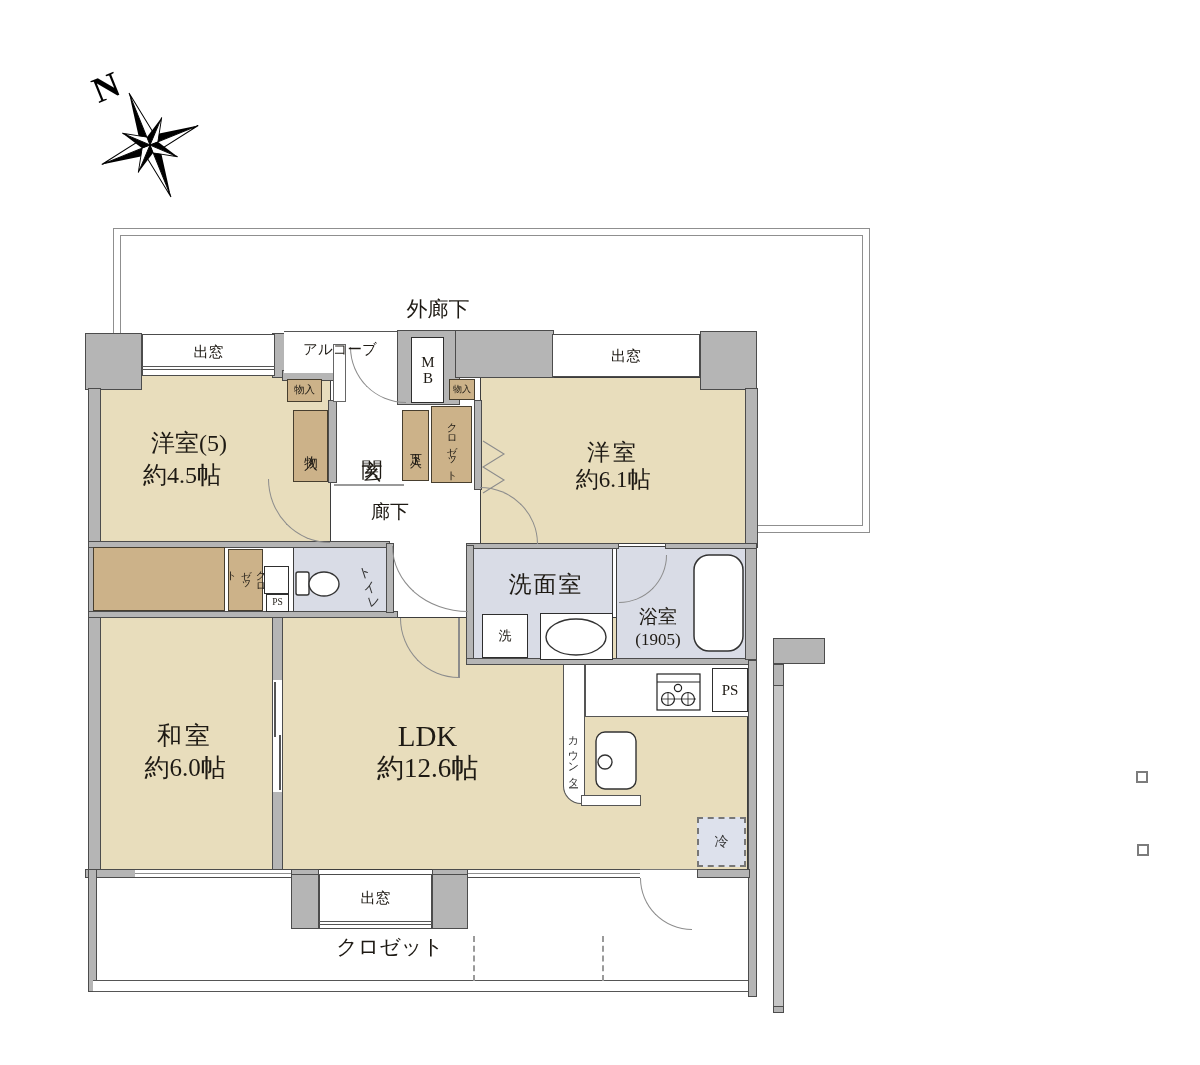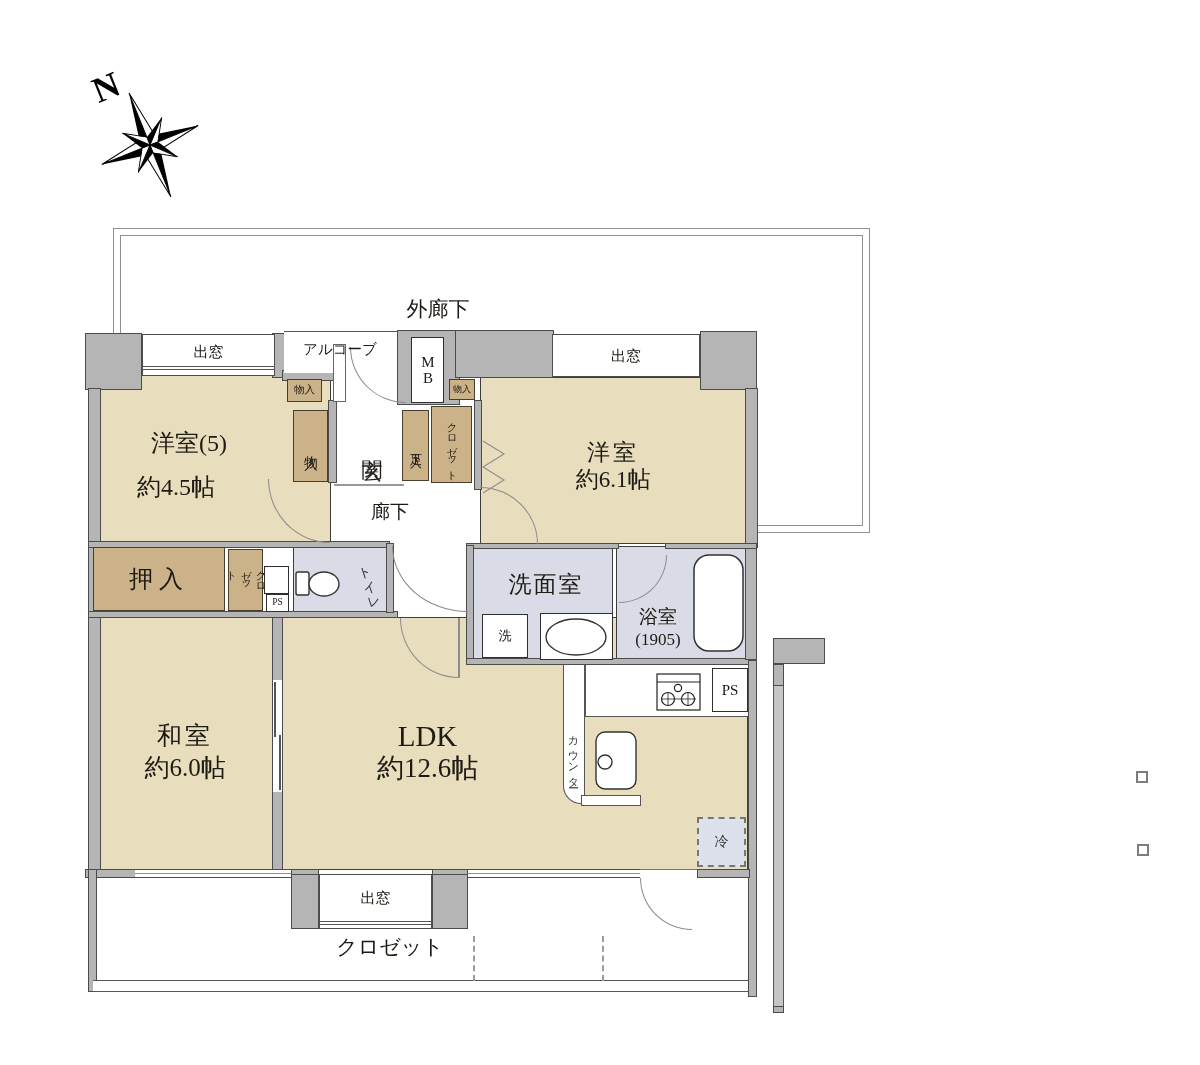--- a/index.html
+++ b/index.html
@@ -132,21 +132,20 @@
   <div class="abs closet z5" style="left:293px;top:410px;width:35px;height:72px;"></div>
   <div class="abs vlbl z9" style="left:293px;top:412px;width:35px;height:68px;font-size:13.5px;">物入</div>
 
   <div class="abs closet z5" style="left:402px;top:410px;width:27px;height:71px;"></div>
   <div class="abs vlbl z9" style="left:402px;top:412px;width:27px;height:67px;font-size:12px;">下足入</div>
 
   <div class="abs closet z5" style="left:431px;top:406px;width:41px;height:77px;"></div>
   <div class="abs vlbl z9" style="left:431px;top:409px;width:41px;height:71px;font-size:10.5px;letter-spacing:0;">クロゼット</div>
 
   <div class="abs closet z5" style="left:93px;top:547px;width:132px;height:64px;"></div>
-  <div class="abs lbl z9" style="left:93px;top:549px;width:132px;height:60px;font-size:24px;letter-spacing:6px;">押入</div>
 
   <div class="abs closet z5" style="left:228px;top:549px;width:35px;height:62px;"></div>
   <div class="abs vlbl z9" style="left:228px;top:563px;width:35px;height:34px;font-size:10.5px;line-height:1.4;letter-spacing:0;">クロゼット</div>
 
   <div class="abs whitebox z5" style="left:264px;top:566px;width:25px;height:28px;border-width:1px;"></div>
   <div class="abs whitebox z5" style="left:266px;top:594px;width:23px;height:18px;border-width:1px;"></div>
   <div class="abs lbl z9" style="left:266px;top:595px;width:23px;height:16px;font-size:9.5px;">PS</div>
 
   <div class="abs z5" style="left:333px;top:344px;width:13px;height:58px;background:#fff;border:1px solid #666;"></div>
   <div class="abs vlbl z9" style="left:352px;top:408px;width:40px;height:72px;font-size:21px;">玄関</div>
@@ -160,21 +159,21 @@
   <div class="abs whitebox z5" style="left:540px;top:613px;width:73px;height:47px;border-width:1.2px;"></div>
   <div class="abs lbl z9" style="left:620px;top:605px;width:76px;height:24px;font-size:19px;">浴室</div>
   <div class="abs lbl z9" style="left:618px;top:629px;width:80px;height:22px;font-size:17px;">(1905)</div>
 
   <div class="abs whitebox z5" style="left:712px;top:668px;width:36px;height:44px;"></div>
   <div class="abs lbl z9" style="left:712px;top:670px;width:36px;height:40px;font-size:15px;">PS</div>
   <div class="abs fridge z5" style="left:697px;top:817px;width:49px;height:50px;"></div>
   <div class="abs lbl z9" style="left:697px;top:819px;width:49px;height:46px;font-size:14px;color:#333;">冷</div>
 
   <div class="abs lbl z9" style="left:115px;top:428px;width:148px;height:30px;font-size:24px;">洋室(5)</div>
-  <div class="abs lbl z9" style="left:100px;top:460px;width:152px;height:30px;font-size:24px;margin-top:12px;">約4.5帖</div>
+  <div class="abs lbl z9" style="left:106px;top:460px;width:152px;height:30px;font-size:24px;">約4.5帖</div>
   <div class="abs lbl z9" style="left:553px;top:439px;width:120px;height:28px;font-size:23px;letter-spacing:3px;">洋室</div>
   <div class="abs lbl z9" style="left:550px;top:466px;width:126px;height:28px;font-size:23px;">約6.1帖</div>
   <div class="abs lbl z9" style="left:120px;top:721px;width:130px;height:30px;font-size:25px;letter-spacing:3px;">和室</div>
   <div class="abs lbl z9" style="left:110px;top:753px;width:150px;height:30px;font-size:25px;">約6.0帖</div>
   <div class="abs lbl z9" style="left:355px;top:719px;width:145px;height:34px;font-size:29px;">LDK</div>
   <div class="abs lbl z9" style="left:350px;top:752px;width:155px;height:32px;font-size:27px;">約12.6帖</div>
 
   <div class="abs arc-bl z5" style="left:350px;top:347px;width:56px;height:56px;"></div>
   <div class="abs arc-bl z5" style="left:268px;top:479px;width:62px;height:64px;"></div>
   <div class="abs arc-tr z5" style="left:480px;top:487px;width:58px;height:57px;"></div>

